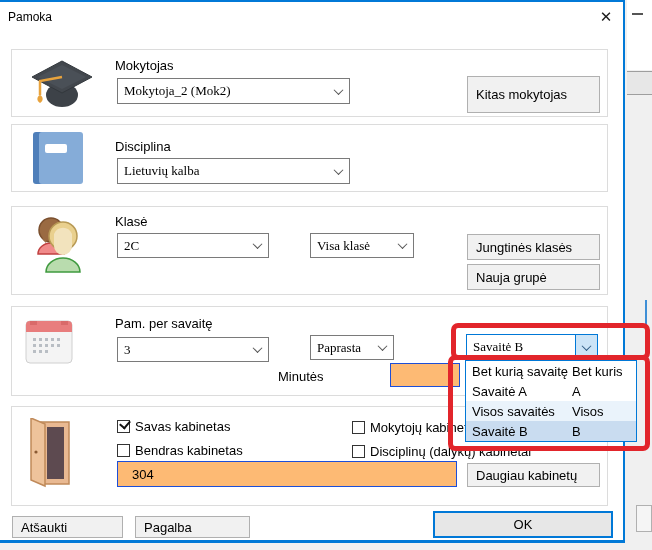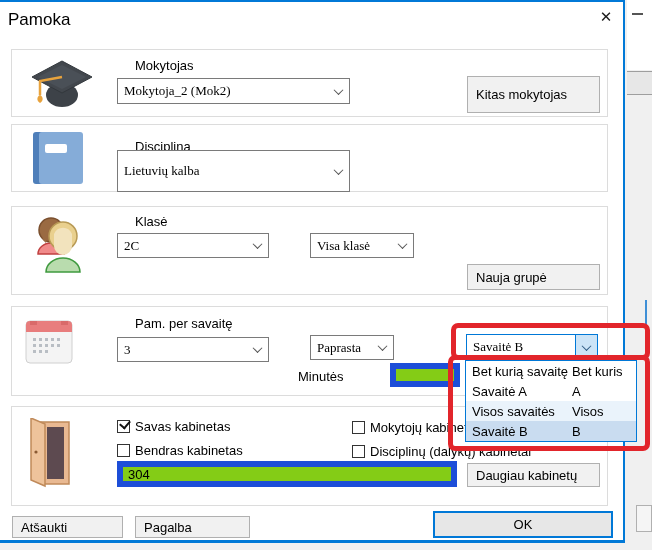--- a/index.html
+++ b/index.html
@@ -3,48 +3,48 @@
 <meta charset="utf-8">
 <style>
   * { margin:0; padding:0; box-sizing:border-box; }
   html,body { width:652px; height:550px; overflow:hidden; }
   body { font-family:"Liberation Sans", sans-serif; font-size:13px; color:#000; background:#f0f0f0; position:relative; }
 
   .dialog { position:absolute; left:0; top:0; width:625px; height:543px; background:#fff;
             border-top:2px solid #0179d7; border-right:2px solid #0179d7; border-bottom:3px solid #0179d7; }
 
   .titlebar { position:absolute; left:0; top:0; width:100%; height:30px; background:#fff; }
-  .title { position:absolute; left:8px; top:8px; font-size:17px; }
+  .title { position:absolute; left:8px; top:8px; font-size:12px; }
   .close-btn { position:absolute; left:594px; top:4px; width:24px; height:22px; text-align:center;
                line-height:22px; font-size:15px; color:#1a1a1a; cursor:pointer; }
 
   .group { position:absolute; left:11px; width:597px; border:1px solid #dcdcdc; background:#fff; }
   .g1 { top:47px;  height:68px; }
   .g2 { top:122px; height:68px; }
   .g3 { top:204px; height:89px; }
   .g4 { top:304px; height:90px; }
   .g5 { top:404px; height:100px; }
 
-  .lbl { position:absolute; font-size:13px; white-space:nowrap;margin-left:20px; }
+  .lbl { position:absolute; font-size:13px; white-space:nowrap; }
 
   .combo { position:absolute; background:#fff; border:1px solid #7a7a7a; display:flex; align-items:center;font-family:Liberation Serif, serif; }
   .combo .val { padding-left:6px; flex:1; white-space:nowrap; overflow:hidden; }
   .chev { width:22px; height:100%; display:flex; align-items:center; justify-content:center; }
   .chev i { display:block; width:7px; height:7px; border-right:1.5px solid #555; border-bottom:1.5px solid #555;
             transform:rotate(45deg) translate(-1px,-1px); }
   .combo.focused { border-color:#0078d7; }
   .combo.focused .chev { background:#cce4f7; border-left:1px solid #0078d7; }
   .combo.focused .chev i { border-color:#2f5a82; }
 
   .btn { position:absolute; background:#f1f1f1; border:1px solid #b0b0b0; font-size:13px;
          display:flex; align-items:center; padding-left:8px; cursor:pointer; white-space:nowrap; }
   .btn.ok { border:2px solid #0078d7; background:#e7e7e7; justify-content:center; padding-left:0; }
 
-  .tinput { position:absolute; background:#84cc16; border:6px solid #1d4ed8; font-family:"Liberation Sans",sans-serif;
-            font-size:13px; padding-left:5px; }
+  .tinput { position:absolute; background:#fdba74; border:1px solid #1d4ed8; font-family:"Liberation Sans",sans-serif;
+            font-size:13px; padding-left:14px; }
 
   .cbrow { position:absolute; display:flex; align-items:center; gap:5px; }
   .cbox { width:13px; height:13px; background:#fff; border:1px solid #333; position:relative; flex:none; }
   .cbox.checked:after { content:""; position:absolute; left:2px; top:-1px; width:8px; height:5px;
                         border-left:2px solid #111; border-bottom:2px solid #111; transform:rotate(-50deg); }
 
   .listbox { position:absolute; left:465px; top:358px; width:172px; height:82px; background:#fff;
              border:1px solid #0078d7; z-index:6; }
   .lrow { height:20px; display:flex; align-items:center; font-size:13px; }
   .lrow .c1 { padding-left:6px; width:106px; white-space:nowrap; }
@@ -94,21 +94,21 @@
   </div>
   <div class="btn" style="left:467px;top:74px;width:133px;height:37px">Kitas mokytojas</div>
 
   <div class="group g2"></div>
   <svg class="icon" style="left:29px;top:128px" width="58" height="56" viewBox="0 0 58 56">
     <rect x="4" y="2" width="12" height="52" rx="3" fill="#4f7fba"></rect>
     <rect x="10" y="2" width="44" height="52" rx="3" fill="#85acd8"></rect>
     <rect x="16" y="14" width="22" height="9" rx="2" fill="#fff"></rect>
   </svg>
   <div class="lbl" style="left:115px;top:137px">Disciplina</div>
-  <div class="combo" style="left:117px;top:148px;width:233px;height:42px">
+  <div class="combo" style="left:117px;top:156px;width:233px;height:26px">
     <span class="val">Lietuvių kalba</span>
     <span class="chev">
         <i></i>
       </span>
   </div>
 
   <div class="group g3"></div>
   <svg class="icon" style="left:20px;top:210px" width="78" height="62" viewBox="0 0 78 62">
     <path d="M18 42 a13 11 0 0 1 26 0 z" fill="#f08a8a" stroke="#c04040" stroke-width="1.5"></path>
     <circle cx="31" cy="18" r="12" fill="#9a6a42" stroke="#7a4f2e" stroke-width="1.5"></circle>
@@ -123,20 +123,21 @@
     <span class="chev">
         <i></i>
       </span>
   </div>
   <div class="combo" style="left:310px;top:231px;width:104px;height:25px">
     <span class="val">Visa klasė</span>
     <span class="chev">
         <i></i>
       </span>
   </div>
+  <div class="btn" style="left:467px;top:232px;width:133px;height:26px">Jungtinės klasės</div>
   <div class="btn" style="left:467px;top:262px;width:133px;height:26px">Nauja grupė</div>
 
   <div class="group g4"></div>
   <svg class="icon" style="left:25px;top:316px" width="48" height="46" viewBox="0 0 48 46">
     <rect x="1" y="3" width="46" height="42" rx="4" fill="#f4f4f4" stroke="#d0d0d0"></rect>
     <path d="M1 7 a4 4 0 0 1 4 -4 h38 a4 4 0 0 1 4 4 v7 h-46 z" fill="#e87d7d"></path>
     <rect x="5" y="3" width="7" height="4" fill="#d96a6a"></rect>
     <rect x="36" y="3" width="7" height="4" fill="#d96a6a"></rect>
     <g fill="#b9bec4">
       <rect x="8" y="20" width="3" height="3"></rect>

